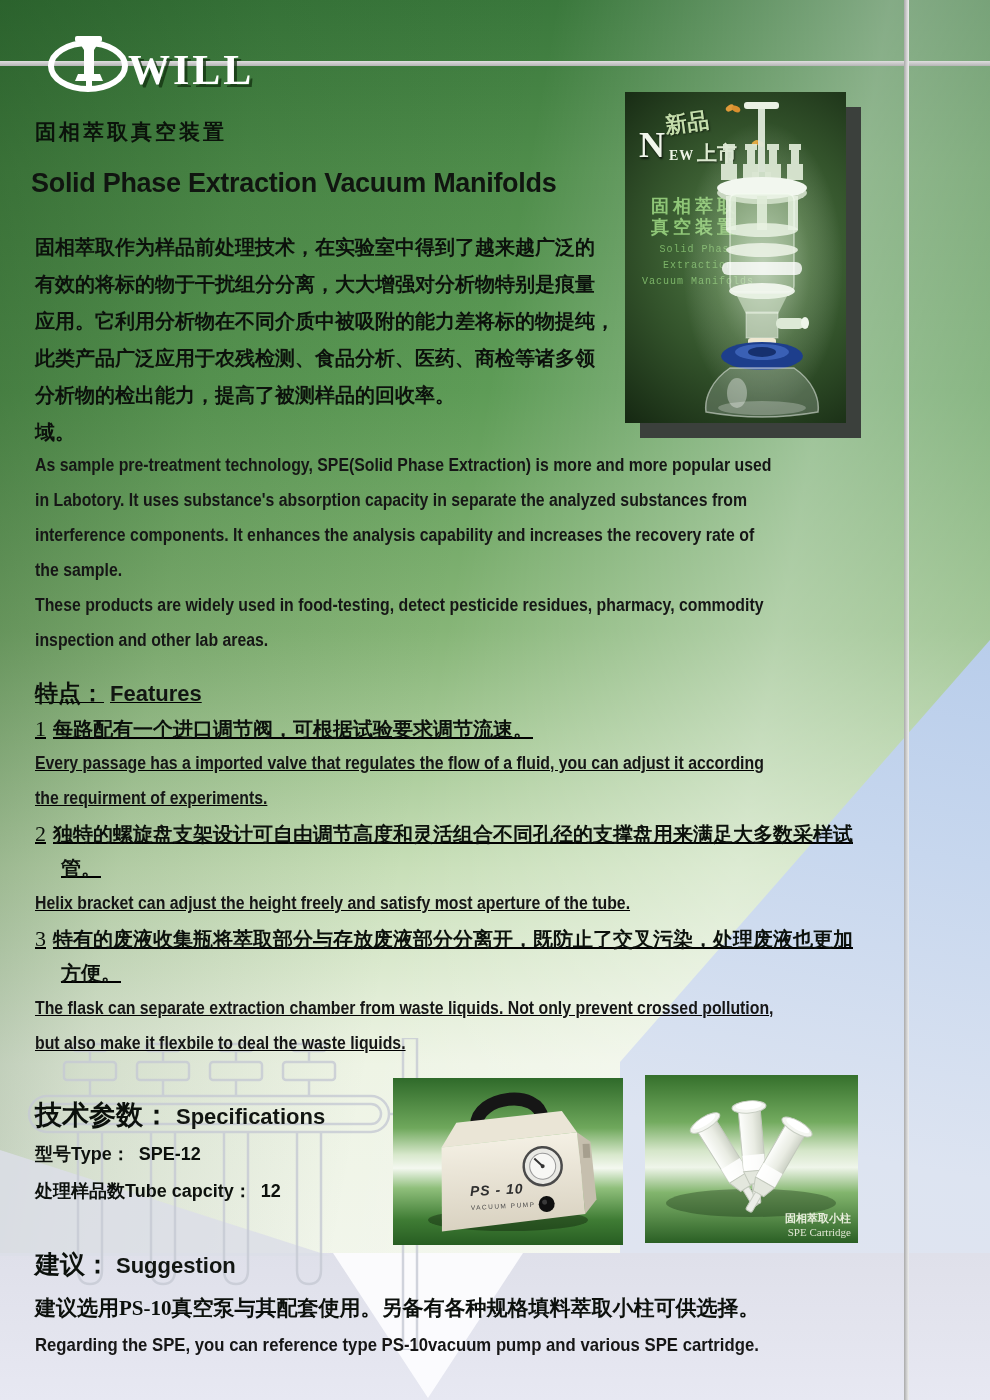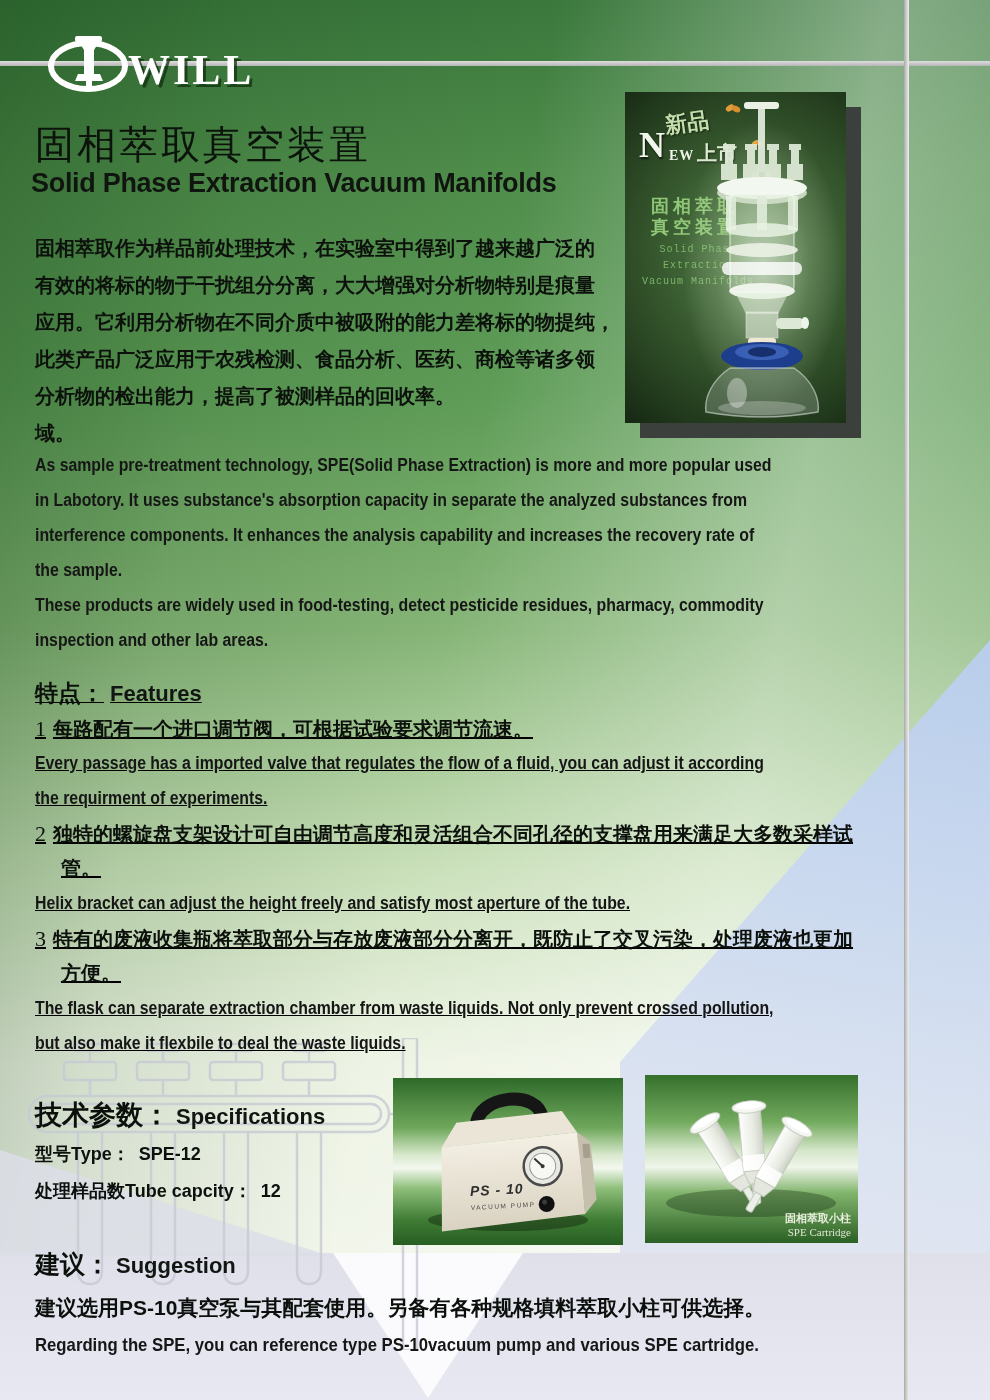--- a/index.html
+++ b/index.html
@@ -17,44 +17,44 @@
   .bg-white-v{position:absolute;inset:0;z-index:1;background:#fcfcfe;opacity:.95;
         clip-path:polygon(333px 1253px,523px 1253px,428px 1398px);}
   .hline{position:absolute;left:0;top:61px;width:990px;height:5px;z-index:2;
         background:linear-gradient(180deg,#dedede,#b5b5b5);}
   .vline{position:absolute;left:904px;top:0;width:5px;height:1400px;z-index:2;
         background:linear-gradient(90deg,#a9a9a9,#d2d2d2 55%,#efefef);}
   .watermark{position:absolute;left:15px;top:1038px;z-index:1;opacity:.8;}
 
   .logo{position:absolute;left:28px;top:22px;width:280px;height:84px;z-index:4;}
 
-  .zh-title{position:absolute;left:35px;top:118px;font-size:39px;font-weight:400;color:#0b130b;letter-spacing:3px;z-index:3;}
+  .zh-title{position:absolute;left:35px;top:118px;font-size:21px;font-weight:700;color:#0b130b;letter-spacing:3px;z-index:3;}
   .en-title{position:absolute;left:31px;top:168px;font-size:27px;font-weight:700;color:#101510;letter-spacing:-0.3px;z-index:3;}
 
   .intro-zh{position:absolute;left:35px;top:230px;z-index:3;}
   .intro-zh .ln{display:block;height:37px;line-height:37px;white-space:nowrap;
-        font-size:20px;font-weight:900;color:#0c110c;}
+        font-size:20px;font-weight:900;color:#0c110c;font-family:Liberation Mono, monospace;}
   .intro-en{position:absolute;left:35px;top:448px;z-index:3;}
   .en-ln{display:block;height:35px;line-height:35px;white-space:nowrap;
         font-size:18px;font-weight:700;color:#161616;transform:scaleX(.88);transform-origin:0 50%;}
 
   .features{position:absolute;left:35px;top:676px;z-index:3;text-decoration:underline;}
   .sec-head{display:block;height:35px;line-height:35px;white-space:nowrap;}
   .sec-head .zh{font-size:23px;font-weight:900;color:#0b100b;}
   .sec-head .en{font-size:22px;font-weight:700;color:#121612;margin-left:6px;}
   .feat-zh{display:block;height:35px;line-height:35px;white-space:nowrap;font-size:20px;font-weight:900;color:#0c110c;}
   .feat-zh .num{font-family:"Liberation Serif",serif;font-weight:400;font-size:22px;margin-right:7px;}
   .feat-zh.contd{padding-left:26px;}
 
   .specs{position:absolute;left:35px;top:1094px;z-index:3;}
   .specs .sec-head .zh{font-size:27px;}
   .spec-row{display:block;height:37px;line-height:37px;white-space:nowrap;font-size:18px;font-weight:800;color:#0d110d;}
   .spec-row .val{margin-left:9px;font-weight:700;}
   .suggestion{position:absolute;left:35px;top:1244px;z-index:3;}
-  .sug-zh{display:block;height:36px;line-height:36px;margin-top:6px;white-space:nowrap;font-size:21px;font-weight:900;color:#0c100c;}
+  .sug-zh{display:block;height:36px;line-height:36px;margin-top:6px;white-space:nowrap;font-size:21px;font-weight:900;color:#0c100c;font-family:Liberation Serif, serif;}
   .sug-en{margin-top:1px;}
 
   
   .card-shadow{position:absolute;left:640px;top:107px;width:221px;height:331px;background:#3b403c;z-index:2;}
   .card{position:absolute;left:625px;top:92px;width:221px;height:331px;z-index:3;
         background:radial-gradient(130% 95% at 58% 48%, #56814a 0%, #33532b 38%, #142611 72%, #0a130a 100%);}
   .badge{position:absolute;left:14px;top:22px;width:130px;height:70px;}
   .badge .n{position:absolute;left:0;top:10px;font-family:"Liberation Serif",serif;font-size:36px;font-weight:700;color:#f2f7ec;text-shadow:1px 2px 2px rgba(0,0,0,.7);}
   .badge .zh-top{position:absolute;left:26px;top:-6px;font-size:22px;font-weight:900;color:#c4ddab;transform:rotate(-8deg);text-shadow:1px 1px 2px rgba(0,0,0,.6);}
   .badge .ew{position:absolute;left:30px;top:34px;font-family:"Liberation Serif",serif;font-size:14px;font-weight:700;color:#eef4e6;letter-spacing:1px;}

